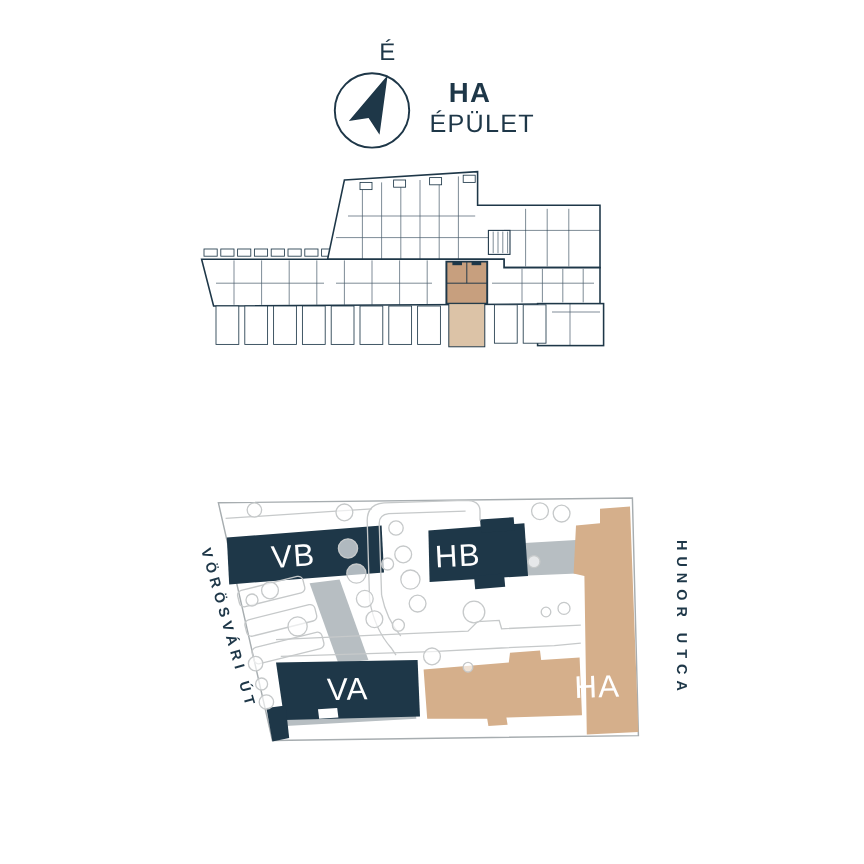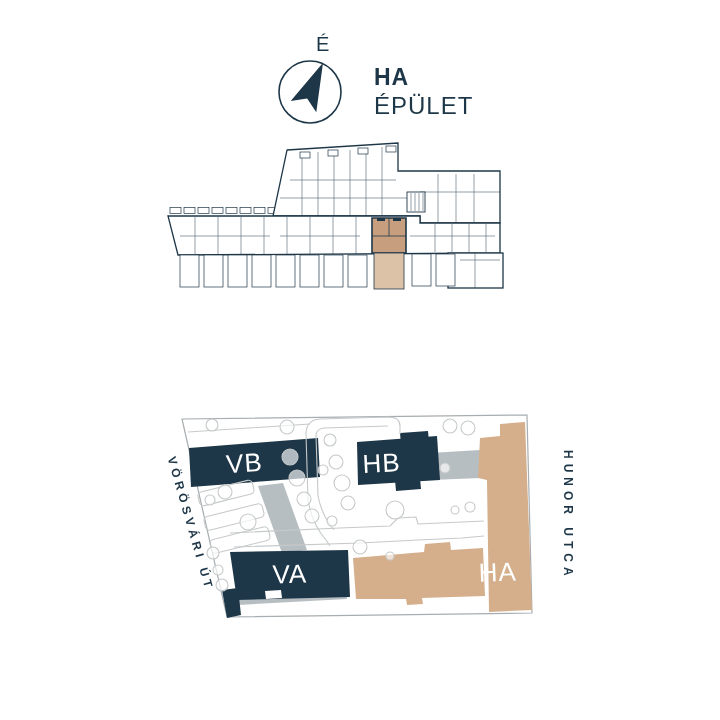--- a/index.html
+++ b/index.html
@@ -5,21 +5,21 @@
   :root{
     --navy:#1e3748; --beige:#d5af8b; --beige-dark:#c79f7e; --beige-light:#dcc3a7;
     --gray:#b7bec2; --path-gray:#c6c9ca; --outline-gray:#a7adb0;
   }
   html,body{margin:0;padding:0;background:#fff;}
   .page{position:relative;width:720px;height:720px;background:#fff;overflow:hidden;
         font-family:"Liberation Sans",sans-serif;color:var(--navy);}
   .abs{position:absolute;}
   .north-label{left:316px;top:33px;font-size:20px;color:var(--navy);}
   .title-code{left:374px;top:64px;font-size:23px;font-weight:bold;letter-spacing:1px;color:var(--navy);}
-  .title-word{left:374px;top:92px;font-size:24px;letter-spacing:1px;color:var(--navy);}
+  .title-word{left:358px;top:92px;font-size:21px;letter-spacing:1px;color:var(--navy);}
   .street{white-space:nowrap;font-weight:600;color:var(--navy);}
   .street-left{left:178px;top:455px;transform:rotate(74deg);transform-origin:0 0;
                font-size:12px;letter-spacing:4px;}
   .street-right{left:575px;top:450px;transform:rotate(90deg);transform-origin:0 0;
                 font-size:12px;letter-spacing:5px;}
   
   .fp-wall{fill:#fff;stroke:var(--navy);stroke-width:1.3;stroke-linejoin:miter;}
   .fp-mid{fill:#fff;stroke:var(--navy);stroke-width:.9;}
   .fp-thin{fill:none;stroke:var(--navy);stroke-width:.6;opacity:.8;}
   .fp-bal{fill:#fff;stroke:var(--navy);stroke-width:.7;}

